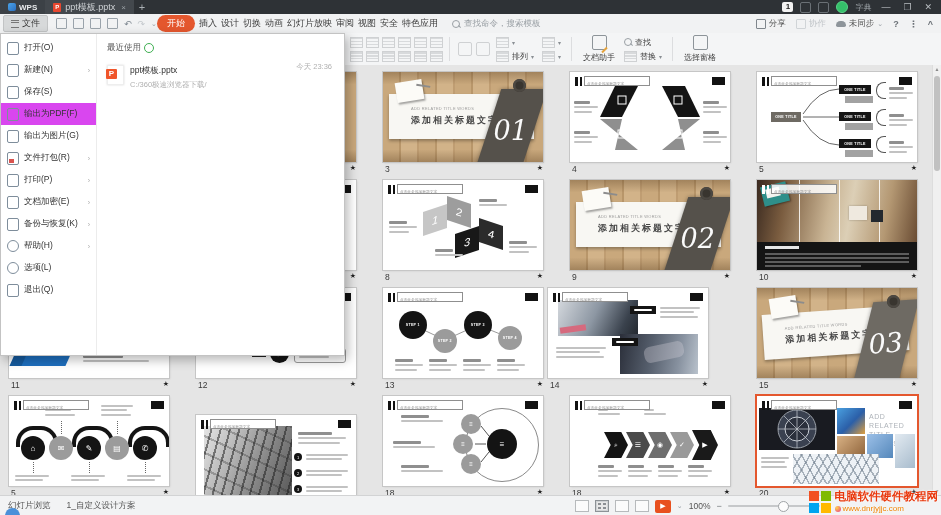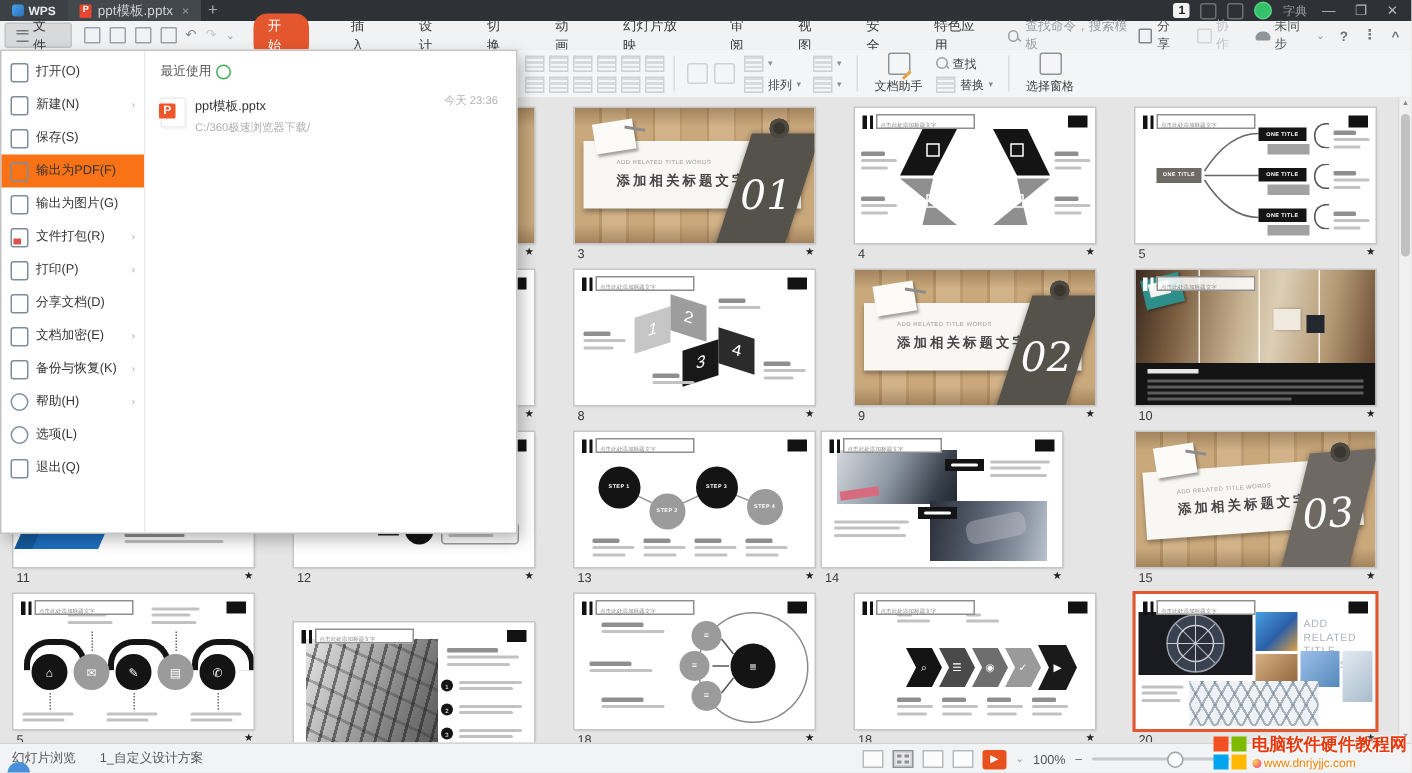--- a/index.html
+++ b/index.html
@@ -22,21 +22,21 @@
   
   .menubar{position:absolute;left:0;top:14px;width:941px;height:19px;background:#f1f2f3;border-bottom:1px solid #e0e1e2;display:flex;align-items:center;font-size:9px;color:#3b3b3b}
   .filebtn{margin-left:3px;height:15px;display:flex;align-items:center;gap:3px;background:#d7d9da;border:1px solid #c2c4c5;padding:0 7px;border-radius:2px}
   .hamb{display:inline-block;width:8px;height:6px;border-top:1.5px solid #777;border-bottom:1.5px solid #777;position:relative}
   .hamb::after{content:"";position:absolute;left:0;top:1.2px;width:8px;height:1.5px;background:#777}
   .qat{display:flex;align-items:center;gap:6px;margin-left:8px;color:#8a9097}
   .qico{width:9px;height:9px;border:1px solid #9aa3ab;border-radius:1px}
   .qarrow{font-size:9px;color:#7d8790}
   .qarrow.dis{color:#c3c8cc}
   .qcaret{font-size:7px;color:#9aa0a6}
-  .mtabs{display:flex;align-items:center;gap:28px;margin-left:12px}
+  .mtabs{display:flex;align-items:center;gap:4px;margin-left:0}
   .mtab{color:#3b3b3b}
   .mtab.active{background:#e4572e;color:#fff;border-radius:9px;padding:2px 10px}
   .msearch{display:flex;align-items:center;gap:4px;margin-left:14px;color:#9aa0a5;font-size:8.5px}
   .mag{width:6px;height:6px;border:1.2px solid #9aa0a5;border-radius:50%;position:relative}
   .mag::after{content:"";position:absolute;left:5px;top:5px;width:3px;height:1.2px;background:#9aa0a5;transform:rotate(45deg)}
   .mb-right{margin-left:auto;display:flex;align-items:center;gap:10px;padding-right:8px;color:#555}
   .mbi{font-size:8.5px;display:flex;align-items:center;gap:3px}
   .mbi .bx{width:8px;height:8px;border:1px solid #7f868c;border-radius:1px}
   .mbi.dis{color:#c0c4c8}
   .mbi.dis .bx{border-color:#d0d4d7}
@@ -93,21 +93,21 @@
   .arc{position:absolute;width:34px;height:17px;border:4px solid #141414;border-bottom:none;border-radius:17px 17px 0 0;top:30px}
   .dotv{position:absolute;border-left:1px dotted #666;width:0}
   .blackbox{position:absolute;background:#141414;color:#fff;display:flex;align-items:center;justify-content:center}
   .graybar{position:absolute;background:#a2a2a2}
   .brk{position:absolute;width:9px;height:15px;border:1.5px solid #555;border-right:none;border-radius:8px 0 0 8px}
   .labelbox{position:absolute;border:1px solid #9a9a9a;border-radius:3px;background:#fff}
   
   .fmenu{position:absolute;left:0;top:33px;width:343px;height:321px;background:#fff;border:1px solid #c3c3c3;box-shadow:3px 4px 10px rgba(0,0,0,.28);z-index:20;display:flex}
   .fm-left{width:96px;border-right:1px solid #ececec;padding-top:3px;box-sizing:border-box}
   .fm-item{height:22px;display:flex;align-items:center;padding:0 6px;font-size:8.5px;color:#333}
-  .fm-item.hl{background:#f97316}
+  .fm-item.hl{background:#d946ef}
   .fmico{width:10px;height:11px;border:1.2px solid #7e8d9b;border-radius:2px;margin-right:5px;flex:0 0 auto;position:relative}
   .fmico.red::after{content:"";position:absolute;left:1px;bottom:1px;width:5px;height:4px;background:#d9534f}
   .fmico.round{border-radius:50%;height:10px}
   .fm-arr{margin-left:auto;color:#aaa;font-size:7px}
   .fm-right{flex:1;position:relative;padding:8px 10px;box-sizing:border-box}
   .rec-h{display:flex;align-items:center;gap:3px;font-size:8.5px;color:#555}
   .rec-sync{width:8px;height:8px;border:1.2px solid #3faf52;border-radius:50%;position:relative}
   .filerow{margin-top:11px;display:flex;gap:6px}
   .pptdoc{width:15px;height:18px;background:#fff;border:1px solid #eee;box-shadow:0 0 2px rgba(0,0,0,.15);position:relative}
   .pptdoc::after{content:"P";position:absolute;left:-2px;top:3px;width:11px;height:10px;background:#f0552a;color:#fff;font-size:8px;font-weight:bold;text-align:center;line-height:10px;border-radius:1px}
@@ -926,25 +926,20 @@
           <span>文件打包(R)</span>
           <span class="fm-arr">›</span>
         </div>
       <div class="fm-item">
           <span class="fmico"></span>
           <span>打印(P)</span>
           <span class="fm-arr">›</span>
         </div>
       <div class="fm-item">
           <span class="fmico"></span>
-          <span>分享文档(D)</span>
-          <span class="fm-arr"></span>
-        </div>
-      <div class="fm-item">
-          <span class="fmico"></span>
           <span>文档加密(E)</span>
           <span class="fm-arr">›</span>
         </div>
       <div class="fm-item">
           <span class="fmico"></span>
           <span>备份与恢复(K)</span>
           <span class="fm-arr">›</span>
         </div>
       <div class="fm-item">
           <span class="fmico round"></span>

